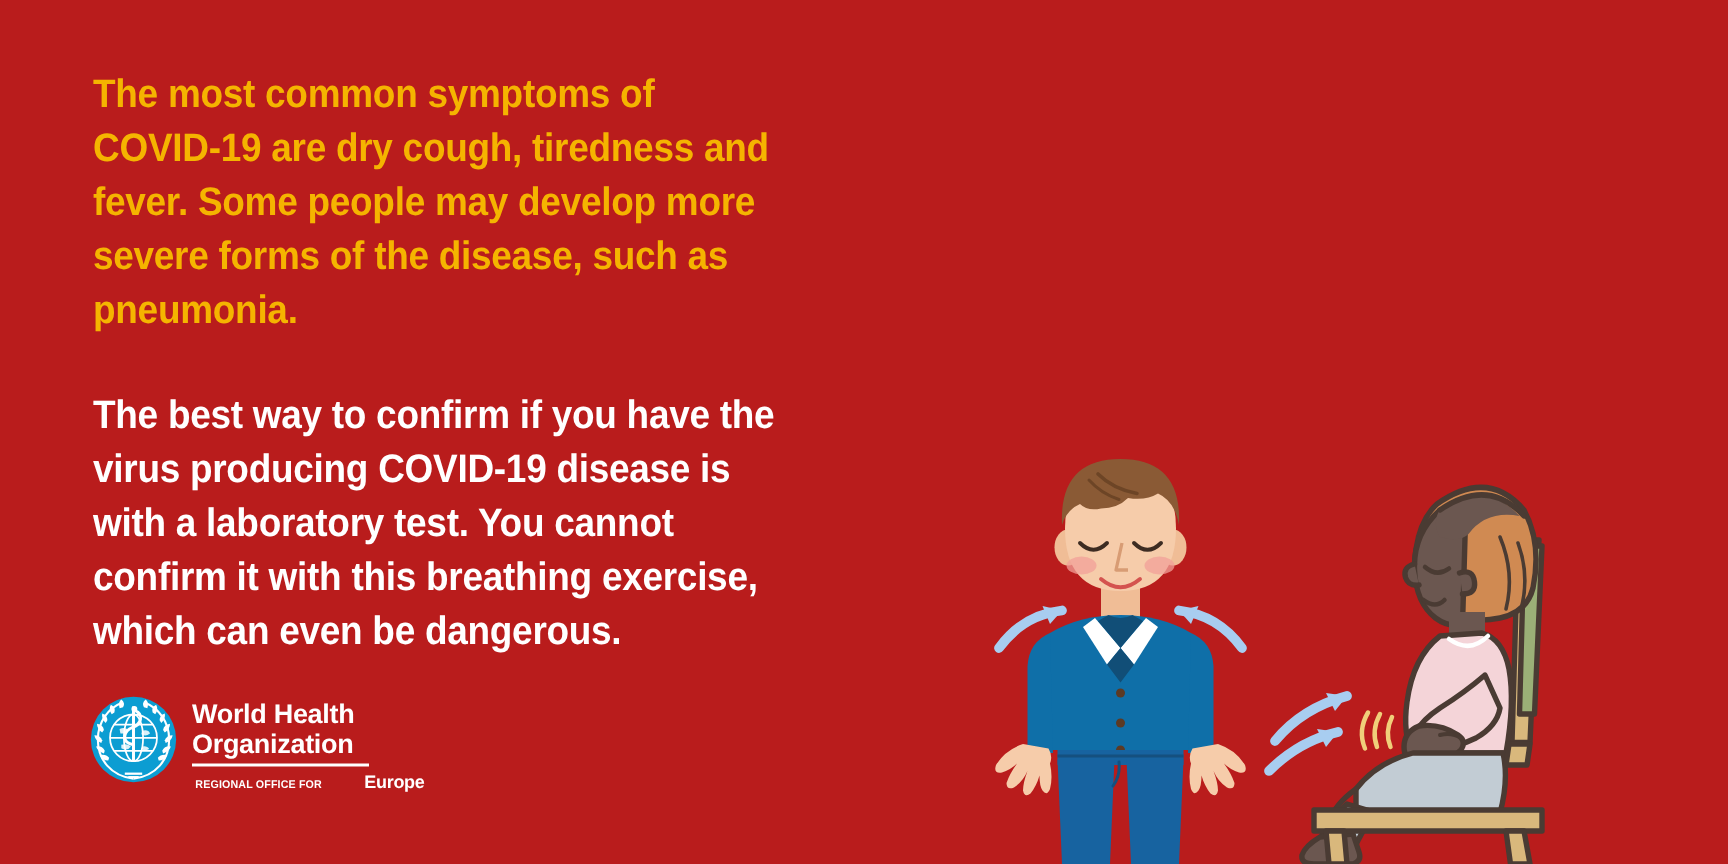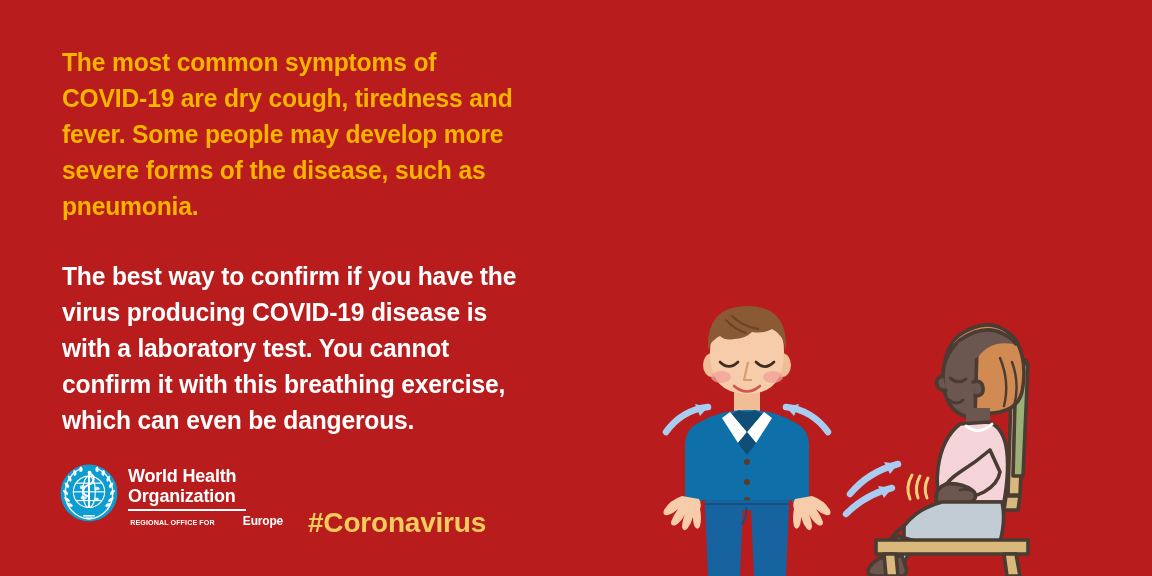--- a/index.html
+++ b/index.html
@@ -201,21 +201,20 @@
       <div class="who-line">Organization</div>
       <div id="who-rule"></div>
       <div id="who-region-row">
         <span id="who-region-prefix">REGIONAL OFFICE FOR</span>
         <span id="who-region-name">Europe</span>
       </div>
     </div>
   </div>
 
   <div id="hashtags">
-    <span>#Coronavirus</span>
   </div>
 
   <div id="illustration">
     <svg viewBox="0 0 492 276">
 
       <g>
 
         <ellipse cx="52" cy="65" rx="9" ry="12" fill="#f0bd96"></ellipse>
         <ellipse cx="122" cy="65" rx="9" ry="12" fill="#f0bd96"></ellipse>
 

